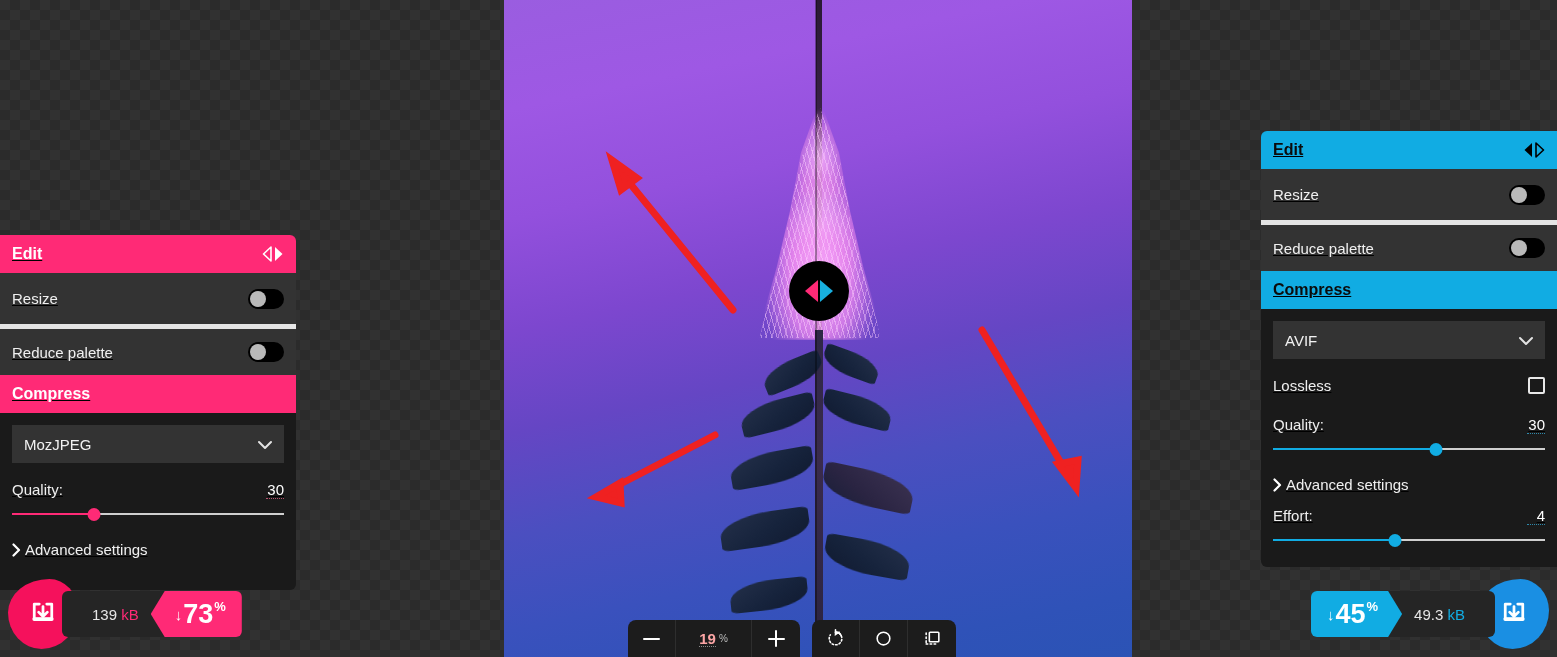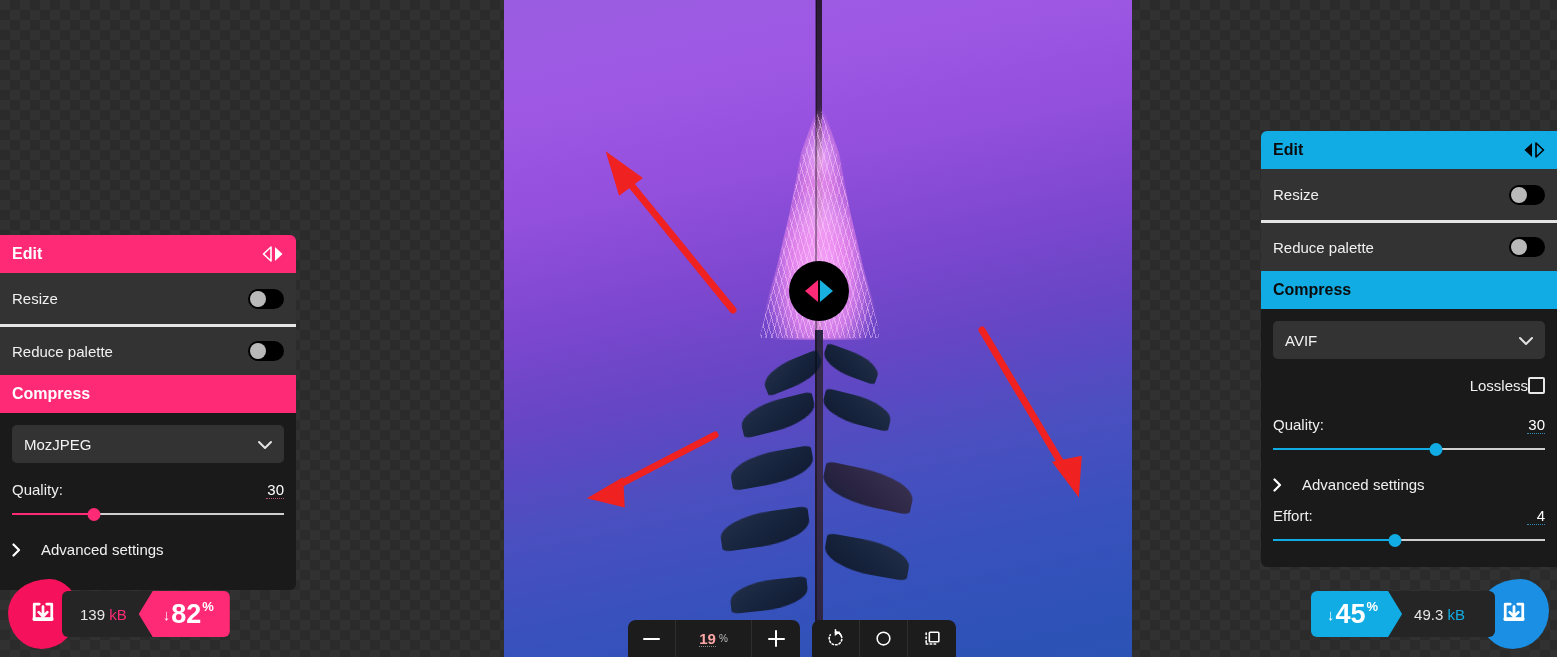--- a/index.html
+++ b/index.html
@@ -166,20 +166,21 @@
   }
   .glyph-plus:before{left:0;top:7.5px;width:17px;height:2px;}
   .glyph-plus:after{top:0;left:7.5px;height:17px;width:2px;}
 
   
   .panel {
     position:absolute;
     width: 296px;
     z-index: 30;
     font-size:15px;
+    text-decoration:underline;
   }
   .panel-left { left:0; top:235px; }
   .panel-right { right:0; top:131px; }
 
   .panel-head {
     display:flex; align-items:center; justify-content:space-between;
     height:38px; padding:0 12px;
     font-weight:700; font-size:16px;
   }
   .panel-left .panel-head.edit { background:#ff2a76; color:#fff; border-radius:0 6px 0 0; }
@@ -188,21 +189,21 @@
   .panel-right .panel-head.compress { background:#11ace3; color:#0b0b0b; }
 
   .head-arrows { display:flex; align-items:center; gap:1px; cursor:pointer; }
 
   .edit-body { background:#333333; }
   .panel-left .edit-body { border-radius: 0 0 0 0; }
   .opt-row {
     display:flex;align-items:center;justify-content:space-between;
     height:51px; padding:0 12px;
   }
-  .opt-row + .opt-row { border-top:3px solid #e5e5e5; }
+  .opt-row + .opt-row { border-top:5px solid #e5e5e5; }
   .opt-label { color:#f0f0f0; font-size:15px; }
 
   .toggle {
     width:36px;height:20px;border-radius:10px;
     background:#000; position:relative; cursor:pointer;
     flex:none;
   }
   .toggle .knob {
     position:absolute; left:2px; top:2px;
     width:16px;height:16px;border-radius:50%;
@@ -210,34 +211,34 @@
   }
 
   .compress-body { background:#1a1a1a; padding:12px 12px 18px 12px; }
   .panel-left .compress-body { border-radius:0 0 6px 0; }
   .panel-right .compress-body { border-radius:0 0 0 6px; }
 
   .select-wrap { position:relative; margin-bottom:18px; }
   select.codec {
     width:100%; height:38px;
     background:#333333; color:#f2f2f2;
-    border:none; border-radius:5px;
+    border:none; border-radius:0;
     padding:0 32px 0 12px;
     font-family:"Liberation Sans", sans-serif;
     font-size:15px;
     -webkit-appearance:none; appearance:none;
     cursor:pointer;
   }
   .select-arrow {
     position:absolute; right:12px; top:50%; transform:translateY(-50%);
     pointer-events:none;
   }
 
   .check-row {
-    display:flex;align-items:center;justify-content:flex-end;
+    display:flex;align-items:center;justify-content:space-between;
     margin-bottom:22px;
   }
   .checkbox {
     width:17px;height:17px;border:2px solid #e8e8e8;border-radius:2px;
     background:transparent; cursor:pointer;
   }
 
   .field-row {
     display:flex;align-items:baseline;justify-content:space-between;
     margin-bottom:8px;
@@ -261,21 +262,21 @@
   .panel-right .slider .fill { background:#11ace3; }
   .slider .thumb {
     position:absolute; top:1px;
     width:13px;height:13px;border-radius:50%;
     transform:translateX(-50%);
   }
   .panel-left .slider .thumb { background:#ff2a76; }
   .panel-right .slider .thumb { background:#11ace3; }
 
   .adv-row {
-    display:flex; align-items:center; gap:20px;
+    display:flex; align-items:center; gap:4px;
     color:#f0f0f0; font-size:15px; cursor:pointer;
     margin-top:4px; margin-bottom:14px;
   }
 
   
   .results-left {
     position:absolute; left:8px; bottom:8px;
     display:flex; align-items:center;
     z-index:50;
   }
@@ -294,21 +295,21 @@
   .dl-blob.blue { background:#1a8fe3; }
 
   .bubble {
     height:46px;
     background:#252525;
     border-radius:6px;
     display:flex; align-items:center;
     position:relative;
     overflow:hidden;
   }
-  .results-left .bubble { margin-left:-16px; padding-left:6px; }
+  .results-left .bubble { margin-left:-16px; padding-left:18px; }
   .results-right .bubble { margin-right:-16px; padding-right:18px; }
 
   .size-txt { color:#e6e6e6; font-size:15px; padding:0 12px; white-space:nowrap; }
   .size-unit-pink { color:#ff2a76; }
   .size-unit-blue { color:#11ace3; }
 
   .pct-chip {
     height:46px; display:flex; align-items:center; gap:1px;
     padding:0 16px;
     color:#fff; font-weight:700;
@@ -468,21 +469,21 @@
       <svg width="30" height="30" viewBox="0 0 24 24" fill="none" stroke="#fff" stroke-width="2.2" stroke-linecap="round" stroke-linejoin="round">
         <path d="M5 4 H9 M15 4 H19 M5 4 V16 H19 V4"></path>
         <path d="M12 6 V14 M8.5 10.5 L12 14 L15.5 10.5" fill="none"></path>
         <path d="M5 16 H19" stroke-width="3"></path>
       </svg>
     </div>
     <div class="bubble">
       <span class="size-txt"><span>139</span> <span class="size-unit-pink">kB</span></span>
       <span class="pct-chip pink">
         <span class="pct-arrow">↓</span>
-        <span class="pct-num">82</span>
+        <span class="pct-num">73</span>
         <span class="pct-sign">%</span>
       </span>
     </div>
   </div>
 
   <div class="panel panel-right">
 
     <div class="panel-head edit">
       <span>Edit</span>
       <span class="head-arrows">

